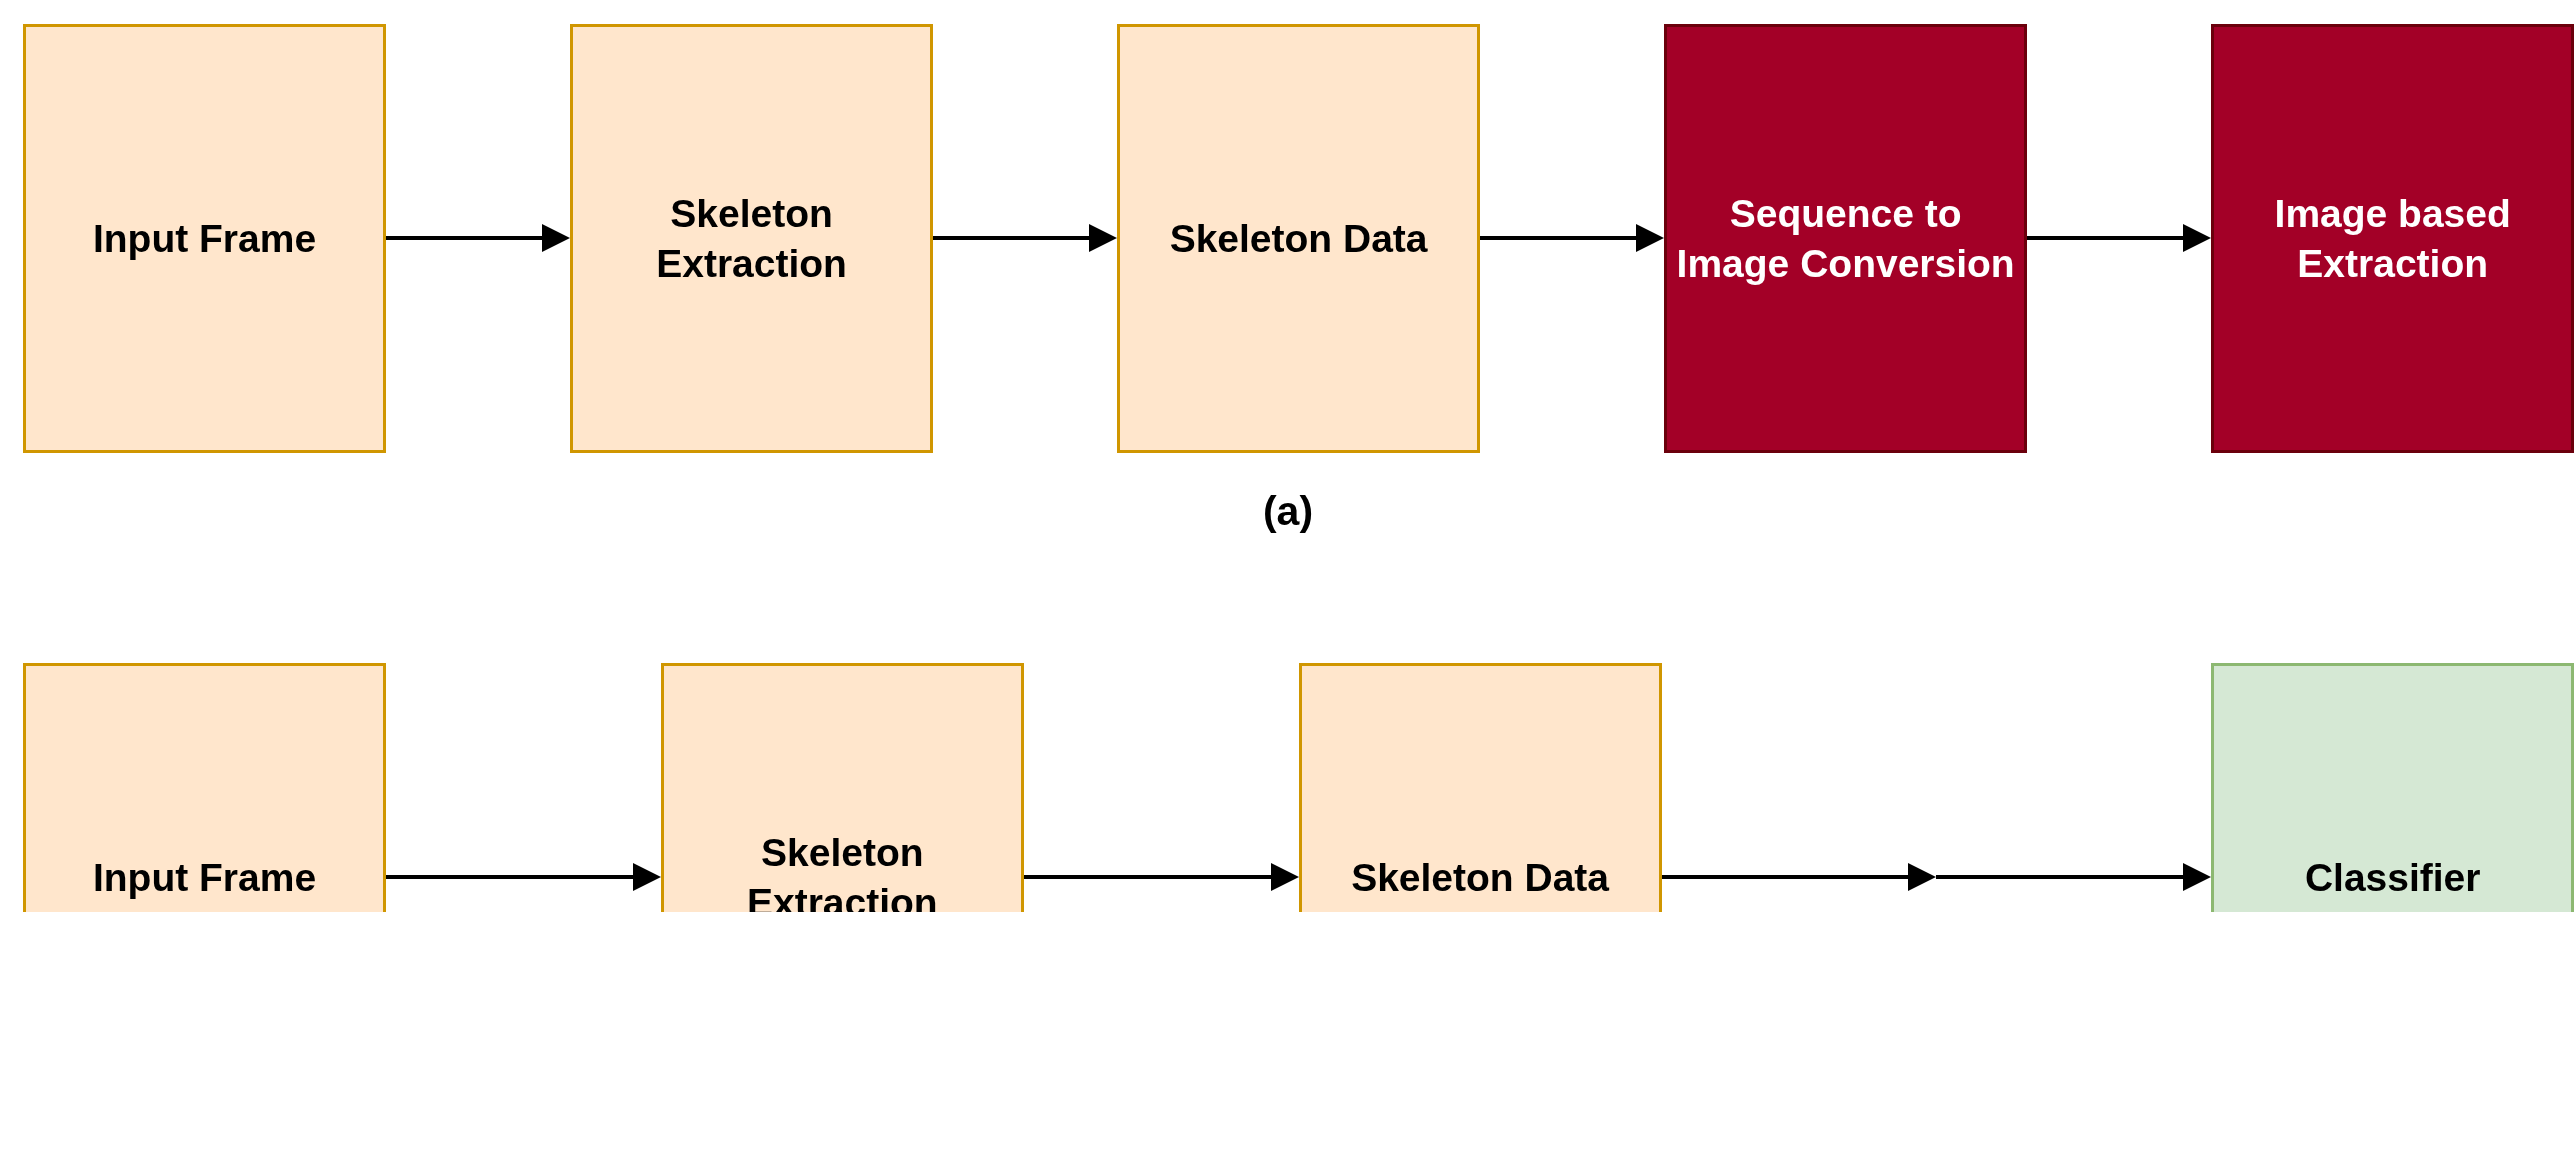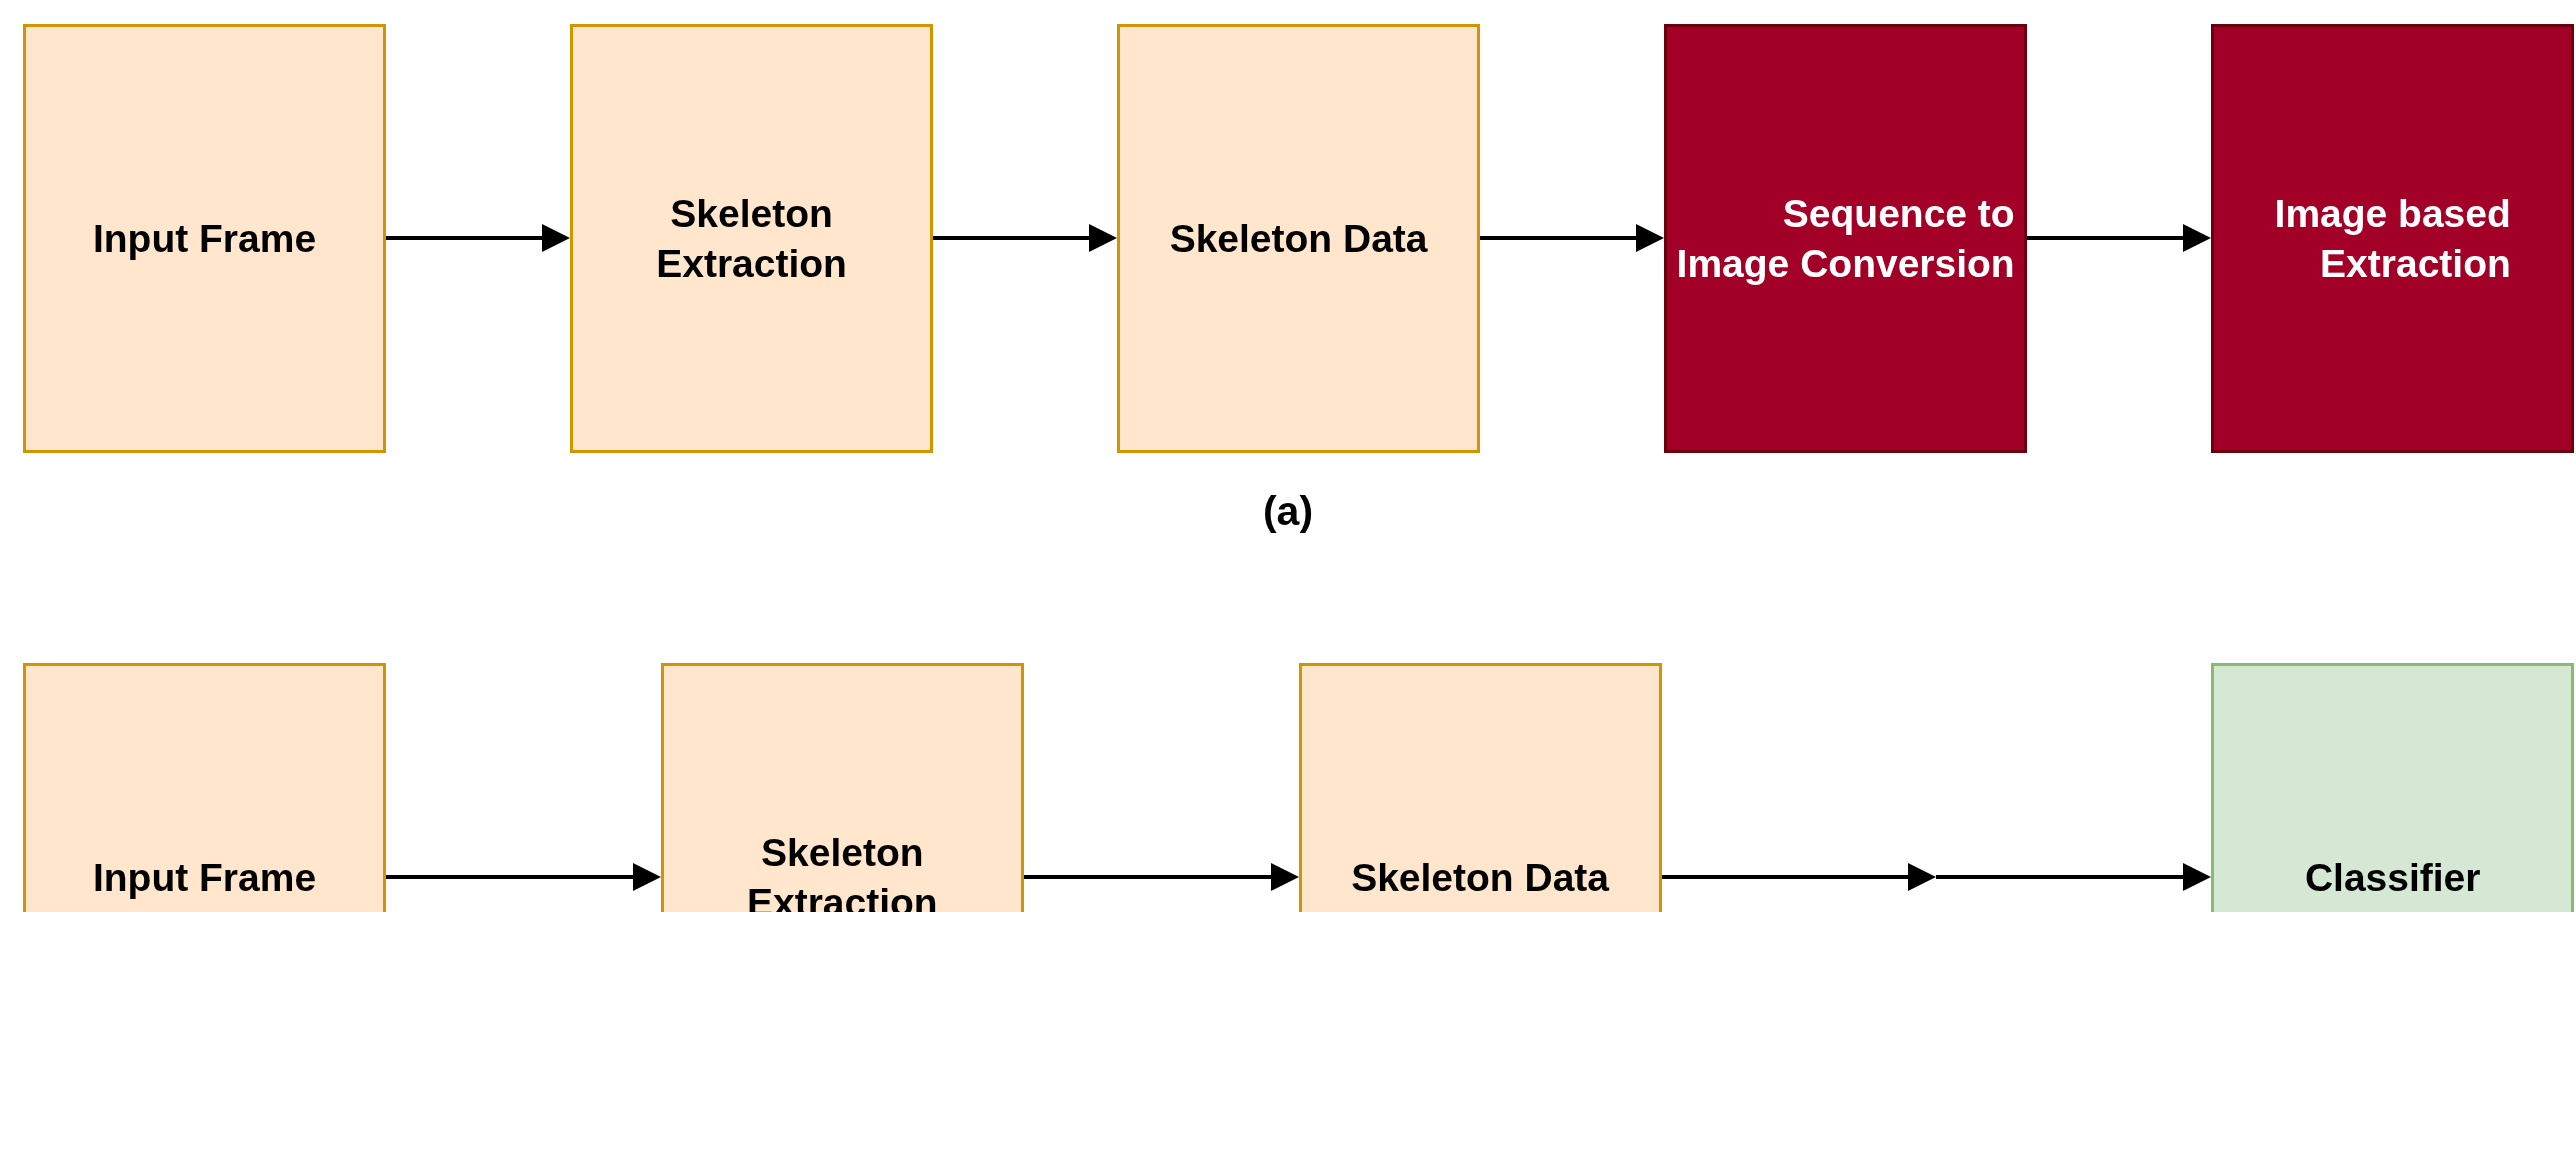--- a/index.html
+++ b/index.html
@@ -36,21 +36,21 @@
     display: flex;
     align-items: center;
     justify-content: center;
     text-align: center;
     font-size: 39px;
     line-height: 1.26;
     padding: 0 3.6px;
     color: #000000;
   }
   .node.orange { background: #FFE6CC; border: 3.6px solid #D09600; }
-  .node.red    { background: #A30027; border: 3.6px solid #6B000C; color: #ffffff; text-align: right; }
+  .node.red    { background: #A30027; border: 3.6px solid #6B000C; color: #ffffff; }
   .node.green  { background: #D5E8D4; border: 3.6px solid #8CB871; }
 
   .node-label { white-space: pre-line; }
 
   .arrow {
     flex: 1 1 auto;
     position: relative;
     min-width: 53px;
   }
   .arrow-line {

